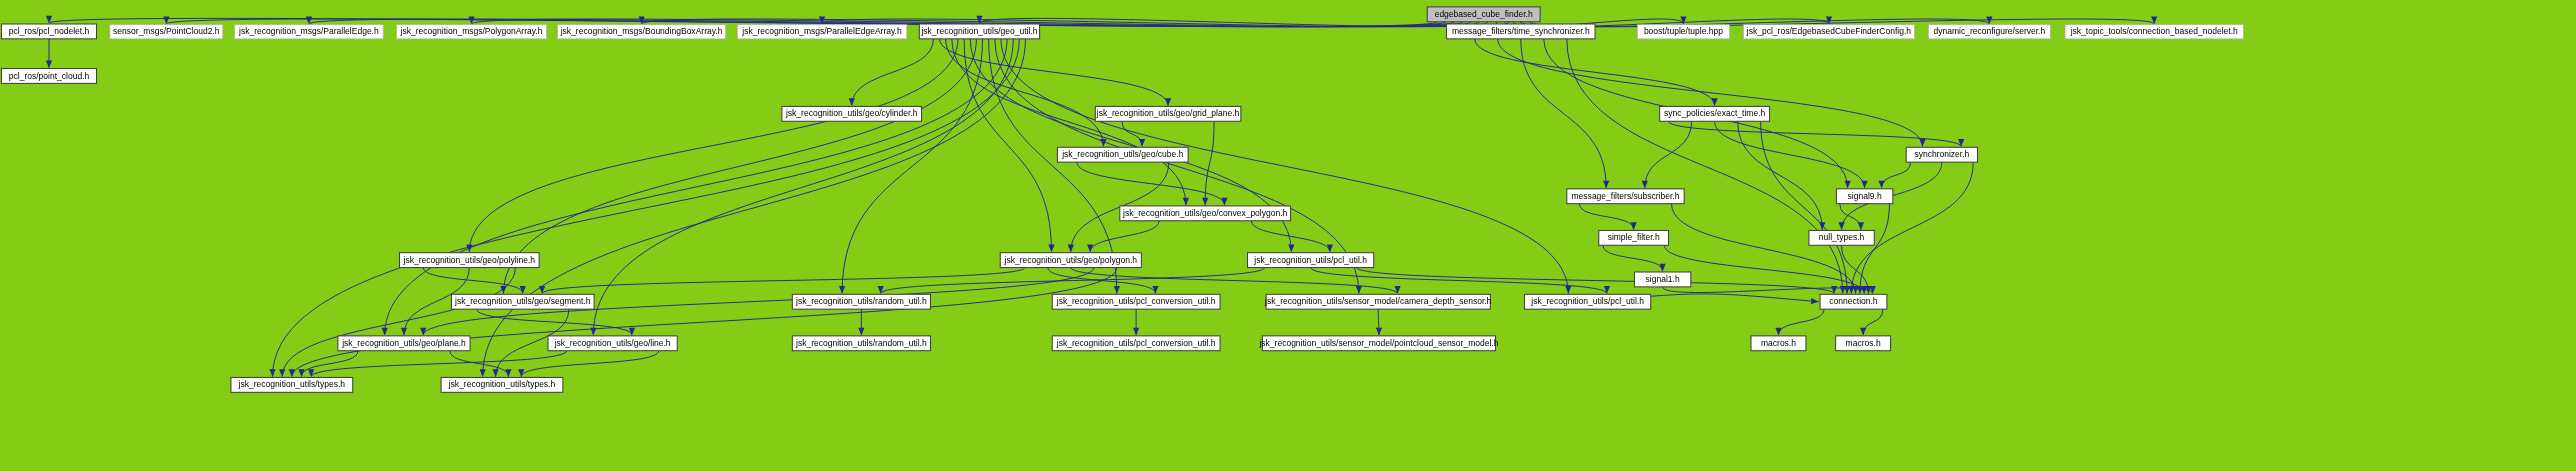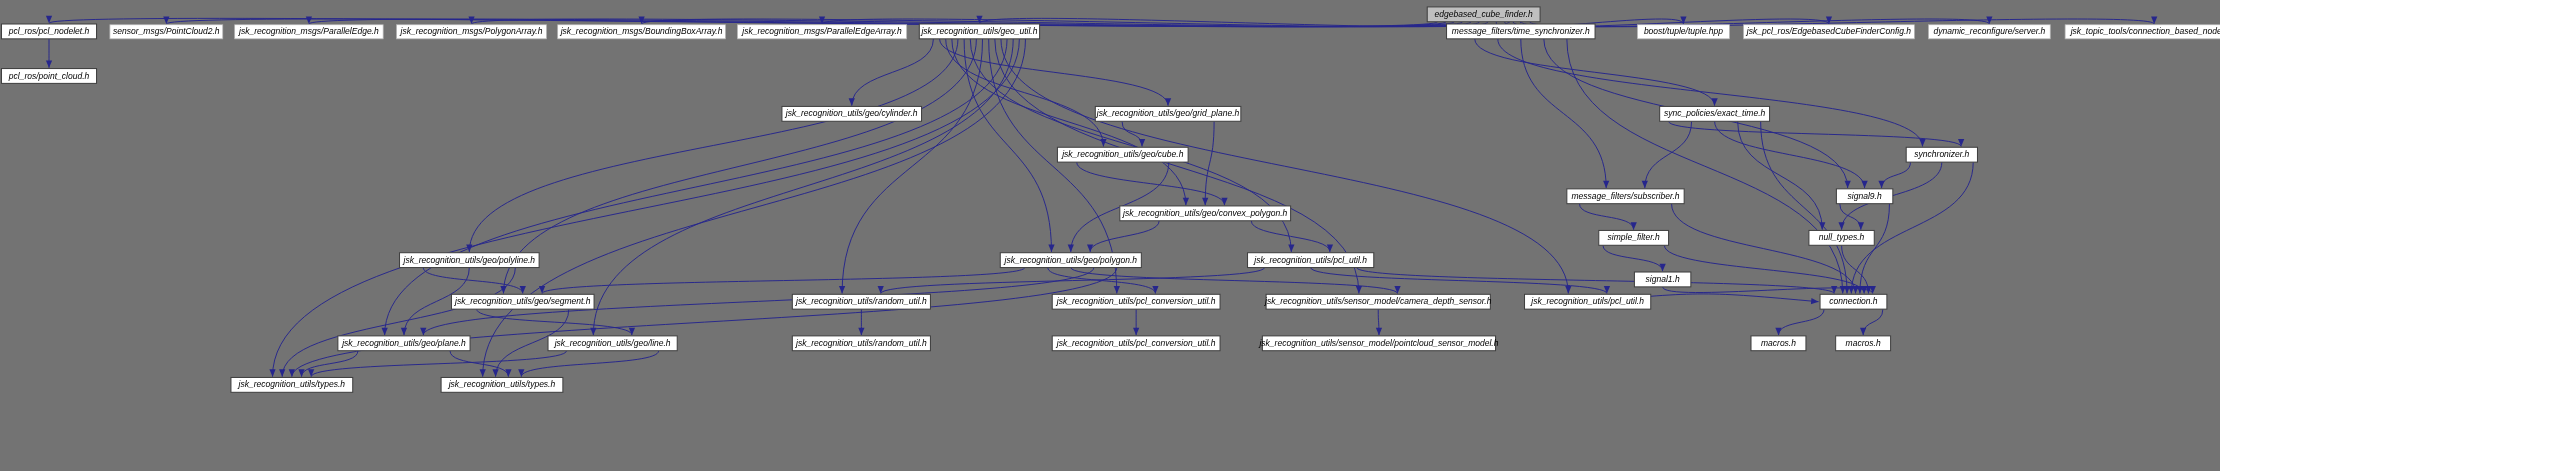--- a/index.html
+++ b/index.html
@@ -1,17 +1,17 @@
 <!DOCTYPE html>
 <html style="font-size:12px"><head>
 <meta charset="utf-8">
 <style>
   html,body{margin:0;padding:0;background:#ffffff;}
-  #wrap{position:relative;width:2220px;height:472px;overflow:hidden;background:#737373;
-        font-family:"Liberation Sans", sans-serif;font-style:italic;}
+  #wrap{position:relative;width:2576px;height:472px;overflow:hidden;background:#84cc16;
+        font-family:"Liberation Sans", sans-serif;}
   svg{position:absolute;left:0;top:0;width:2576px;height:472px;}
   .edge{fill:none;stroke:#26268c;stroke-width:1.3;}
   .arrow{fill:#26268c;stroke:none;}
   .nodebox{fill:#ffffff;stroke:#b3b3b3;stroke-width:1;}
   .nodebox.hl{stroke:#404040;stroke-width:1.4;}
   .nodebox.root{fill:#bfbfbf;stroke:#404040;stroke-width:1.4;}
   .nodetext{font-family:"Liberation Sans", sans-serif;font-size:11.5px;fill:#000000;
             text-anchor:middle;dominant-baseline:middle;}
 </style>
 </head>

